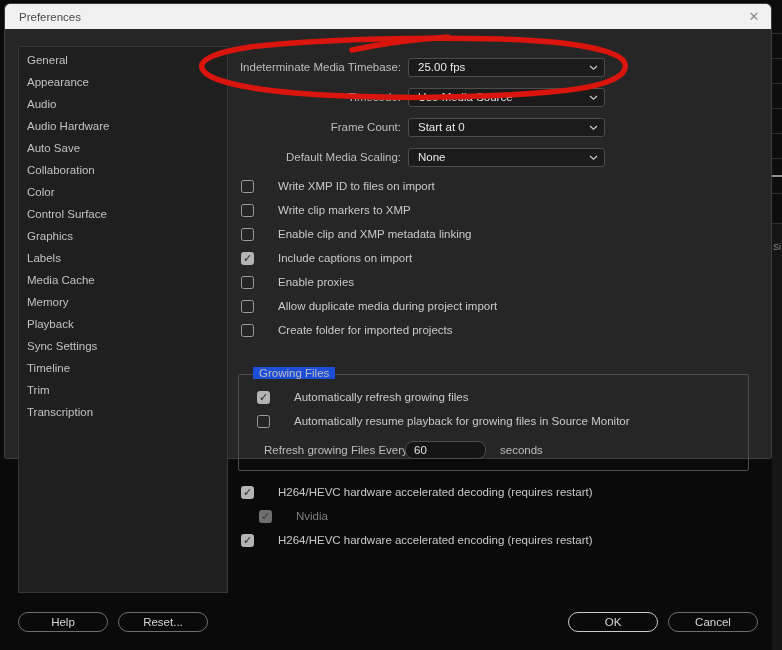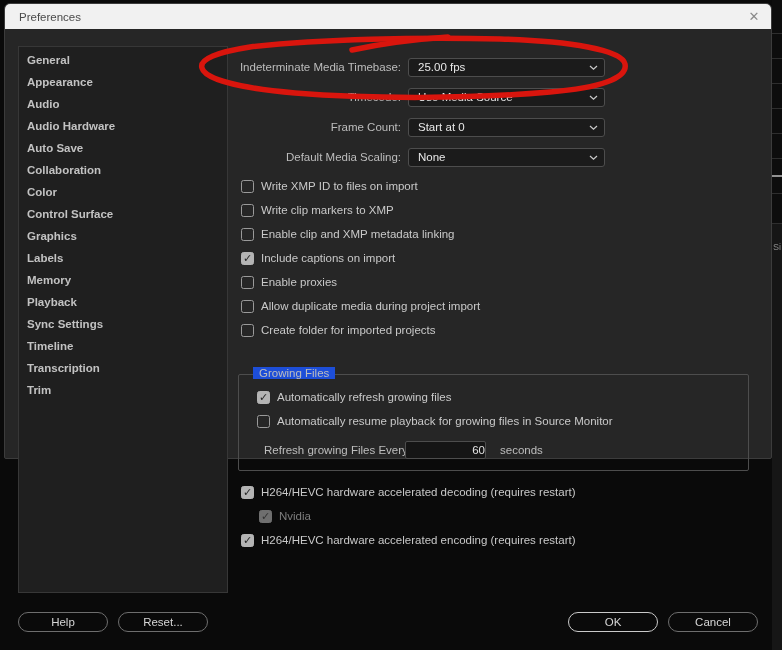--- a/index.html
+++ b/index.html
@@ -30,21 +30,21 @@
   }
   .titlebar .title{font-size:11.5px;color:#4a4a4a;margin-left:14px;}
   .titlebar .close{
     position:absolute;right:7px;top:2px;width:20px;height:20px;display:flex;
     align-items:center;justify-content:center;font-size:13px;color:#8a8a8a;cursor:default;
   }
 
   
   .sidebar{
     position:absolute;left:13px;top:42px;width:210px;height:547px;
-    background:#1f1f1f;border:1px solid #373737;box-sizing:border-box;padding-top:2px;font-weight:bold;
+    background:#1f1f1f;border:1px solid #373737;box-sizing:border-box;padding-top:2px;
   }
   .side-item{
     height:22px;line-height:22px;padding-left:8px;font-size:11.5px;color:#c2c2c2;
     white-space:nowrap;cursor:default;
   }
   .side-item.selected{background:#3f3f3f;color:#ededed;border-top:1px solid #4a4a4a;height:21px;line-height:21px;}
 
   
   .dd-label{
     position:absolute;left:30px;width:366px;height:19px;line-height:19px;
@@ -59,39 +59,39 @@
 
   
   .cb-row{position:absolute;height:20px;display:flex;align-items:center;cursor:default;}
   .cb{
     width:13px;height:13px;box-sizing:border-box;border:1.5px solid #9a9a9a;border-radius:2.5px;
     background:transparent;display:flex;align-items:center;justify-content:center;flex:0 0 13px;
   }
   .cb .tick{display:none;font-size:11px;color:#262626;line-height:13px;font-weight:bold;}
   .cb.checked{background:#b4b4b4;border-color:#b4b4b4;}
   .cb.checked .tick{display:block;}
-  .cb-label{font-size:11.5px;color:#c9c9c9;margin-left:7px;white-space:nowrap;}
+  .cb-label{font-size:11.5px;color:#c9c9c9;margin-left:24px;white-space:nowrap;}
   .cb-row.disabled .cb.checked{background:#6f6f6f;border-color:#6f6f6f;}
   .cb-row.disabled .cb .tick{color:#333;}
   .cb-row.disabled .cb-label{color:#7d7d7d;}
 
   
   .group{
     position:absolute;left:233px;top:370px;width:511px;height:97px;box-sizing:border-box;
     border:1px solid #4d4d4d;border-radius:2px;
   }
   .group-legend{
     position:absolute;left:14px;top:-8px;background:#1d4ed8;padding:0 6px;
     font-size:11.5px;color:#bdbdbd;
   }
   .refresh-label{position:absolute;left:25px;top:66px;height:18px;line-height:18px;font-size:11.5px;color:#bdbdbd;}
   .refresh-input{
     position:absolute;left:166px;top:66px;width:81px;height:18px;box-sizing:border-box;
-    background:#151515;border:1px solid #4d4d4d;border-radius:2px;color:#e2e2e2;
-    font-size:11.5px;font-family:inherit;padding:0 0 0 8px;outline:none;text-align:right;
+    background:#151515;border:1px solid #4d4d4d;border-radius:8px;color:#e2e2e2;
+    font-size:11.5px;font-family:inherit;padding:0 0 0 8px;outline:none;
   }
   .refresh-unit{position:absolute;left:261px;top:66px;height:18px;line-height:18px;font-size:11.5px;color:#bdbdbd;}
 
   
   .pill-btn{
     position:absolute;top:608px;width:90px;height:20px;box-sizing:border-box;
     border:1px solid #6e6e6e;border-radius:10px;background:transparent;
     color:#d6d6d6;font-size:11.5px;font-family:inherit;
     display:flex;align-items:center;justify-content:center;cursor:default;
   }
@@ -130,26 +130,27 @@
       <div class="side-item">General</div>
       <div class="side-item">Appearance</div>
       <div class="side-item">Audio</div>
       <div class="side-item">Audio Hardware</div>
       <div class="side-item">Auto Save</div>
       <div class="side-item">Collaboration</div>
       <div class="side-item">Color</div>
       <div class="side-item">Control Surface</div>
       <div class="side-item">Graphics</div>
       <div class="side-item">Labels</div>
+      <div class="side-item">Media Cache</div>
       <div class="side-item">Memory</div>
       <div class="side-item">Playback</div>
       <div class="side-item">Sync Settings</div>
       <div class="side-item">Timeline</div>
+      <div class="side-item">Trim</div>
       <div class="side-item">Transcription</div>
-      <div class="side-item">Trim</div>
     </div>
 
     <div class="dd-label" style="top:54px">Indeterminate Media Timebase:</div>
     <div class="dd-field" style="top:54px">
       <span>25.00 fps</span>
       <span class="chev"><svg width="9" height="6" viewBox="0 0 9 6">
             <path d="M1 1 L4.5 4.3 L8 1" stroke="#c9c9c9" stroke-width="1.2" fill="none"></path>
           </svg></span>
     </div>
 

